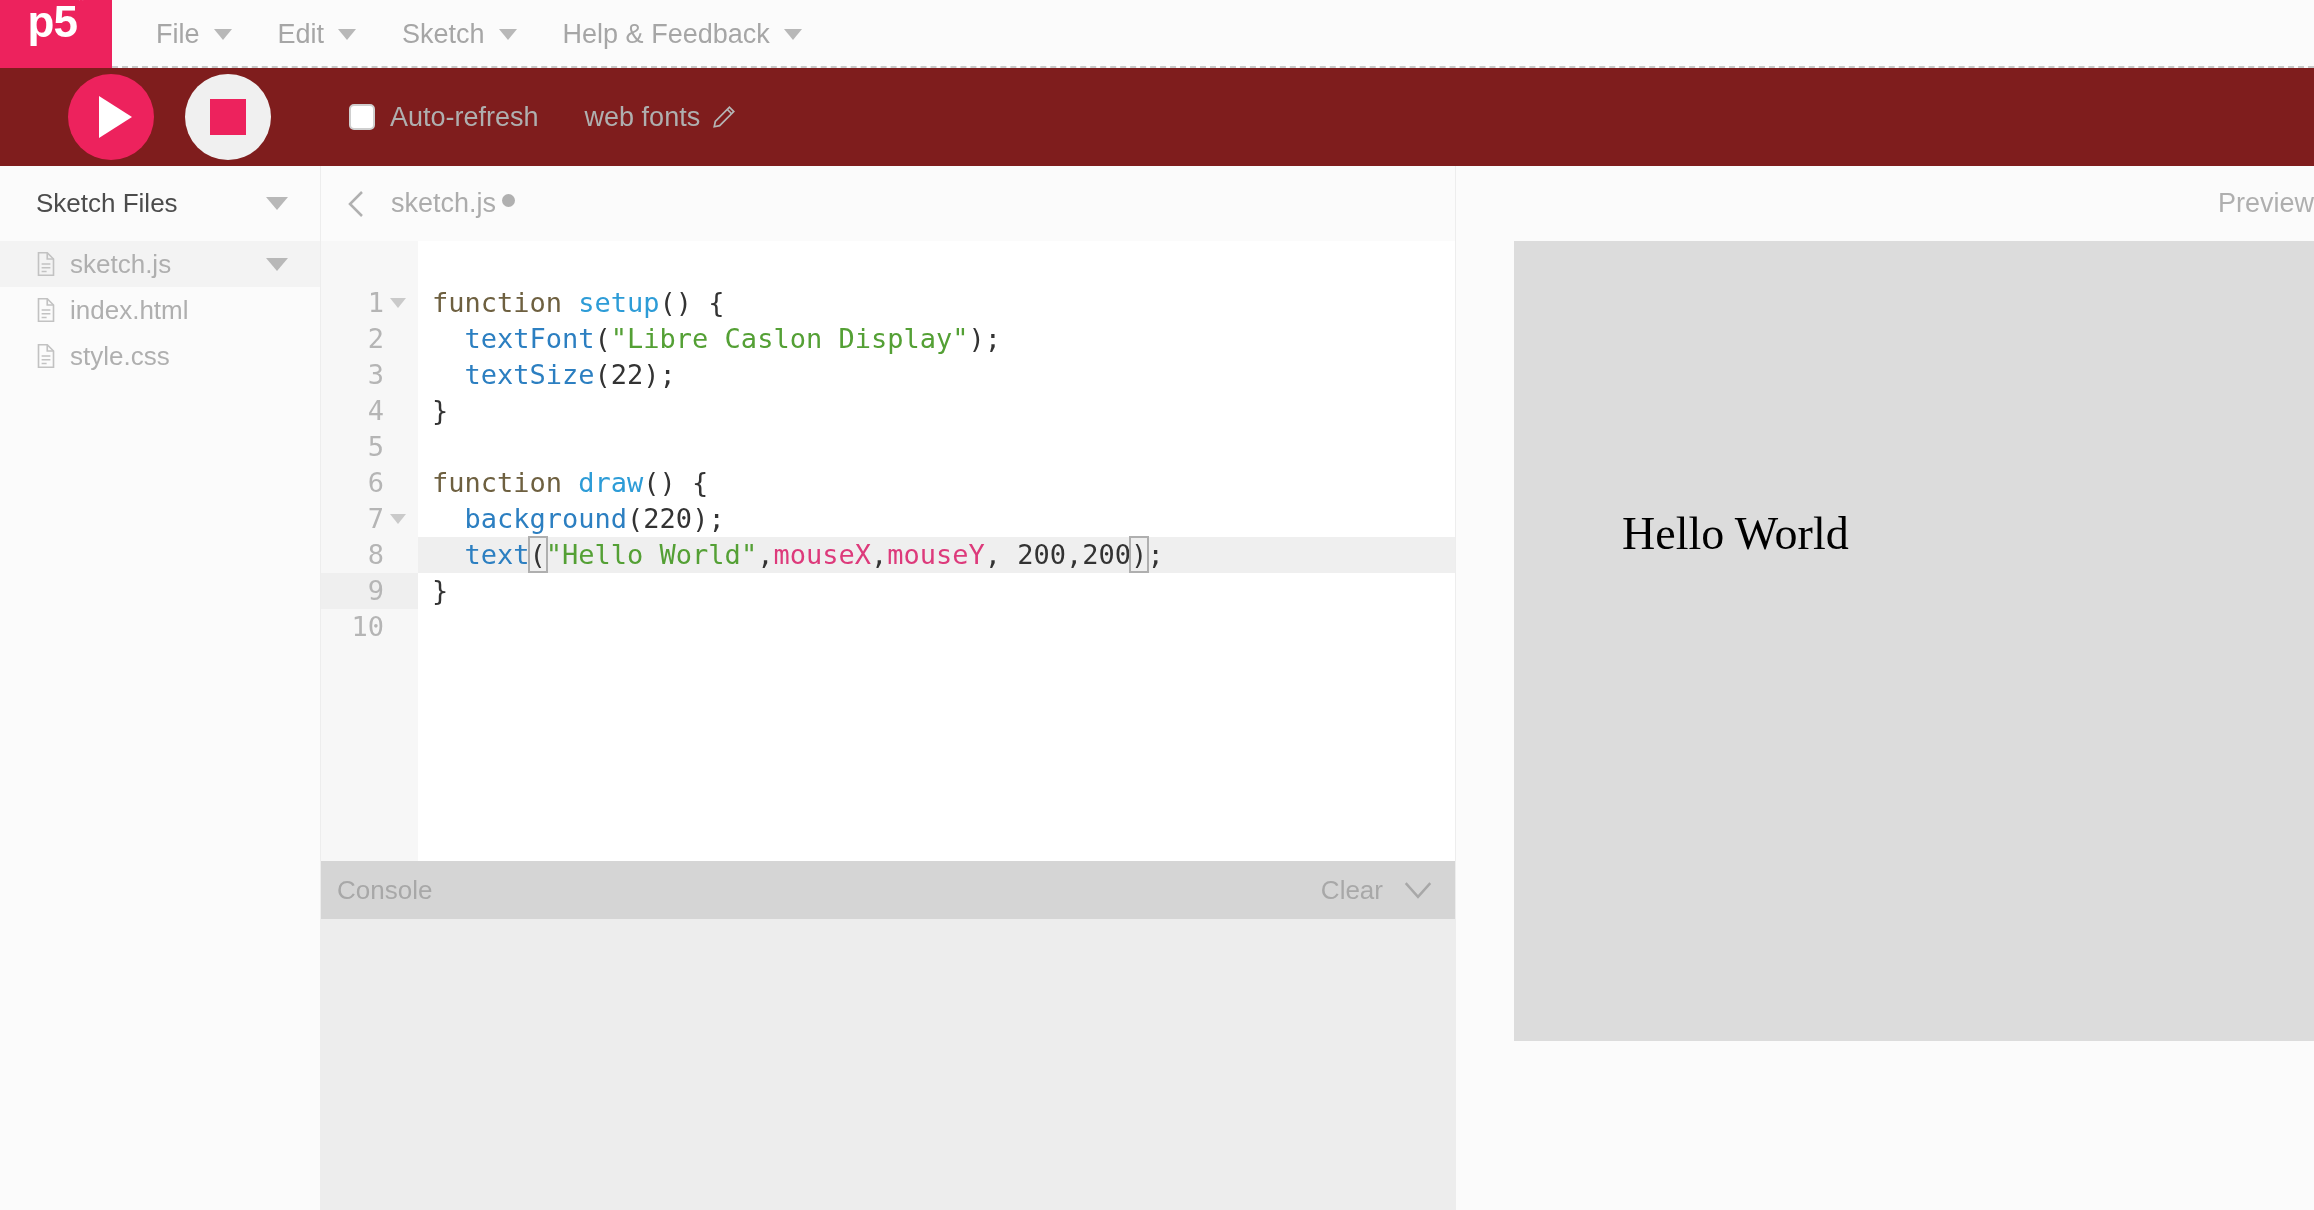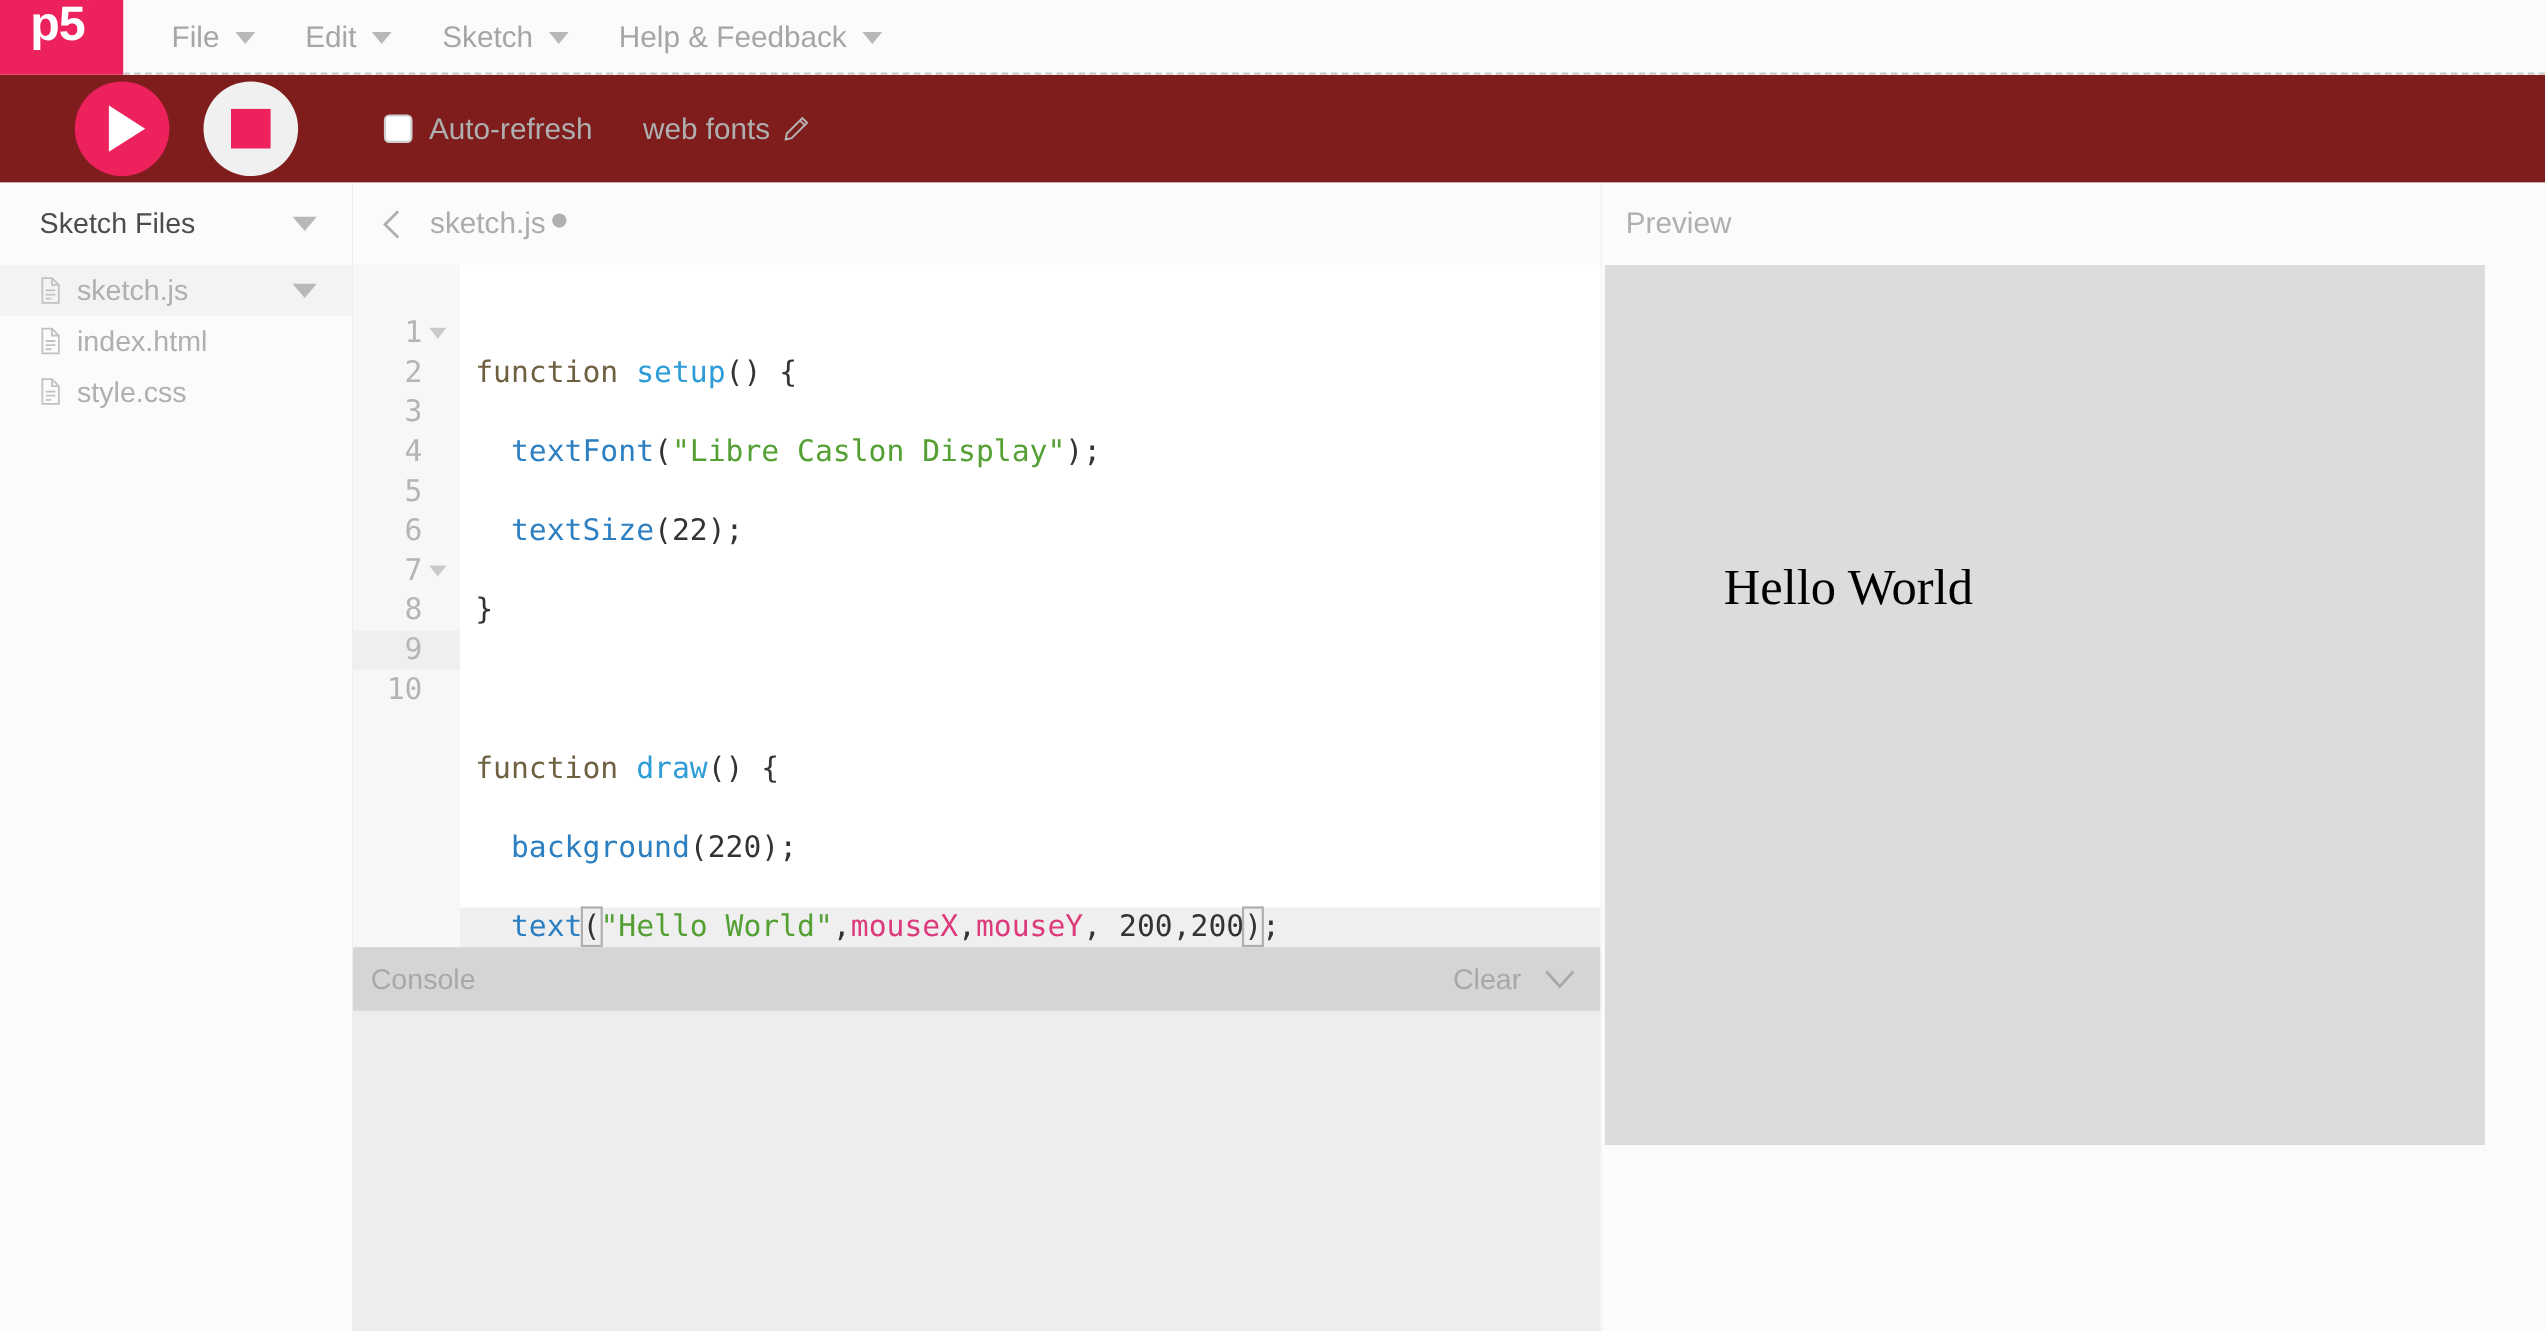--- a/index.html
+++ b/index.html
@@ -240,21 +240,20 @@
     flex: 1;
     padding-top: 44px;
     position: relative;
     overflow: hidden;
   }
   .code-line {
     height: 36px;
     white-space: pre;
     padding-left: 14px;
     display: block;
-    margin-top: 36px;
   }
   .code-line.active-line { background: #EFEFEF; }
 
   
   .tk-kw     { color: #6E6040; }
   .tk-fn     { color: #2D9CD7; }
   .tk-p5fn   { color: #2C7FC1; }
   .tk-plain  { color: #333333; }
   .tk-str    { color: #54A035; }
   .tk-num    { color: #333333; }
@@ -281,20 +280,21 @@
   .chev-down { width: 30px; height: 20px; display:block; cursor:pointer; }
   .console-body { flex: 1; background: #EDEDED; }
 
   
   .preview-col {
     flex: 1;
     background: #FBFBFB;
     display: flex;
     flex-direction: column;
     border-left: 1px solid #EDEDED;
+    align-items: flex-end;
   }
   .preview-head {
     height: 75px;
     display: flex;
     align-items: center;
     padding-left: 22px;
   }
   .preview-label { color: #AFAFAF; font-size: 27px; }
   .canvas-wrap { padding-left: 3px; }
   .p5-canvas {

